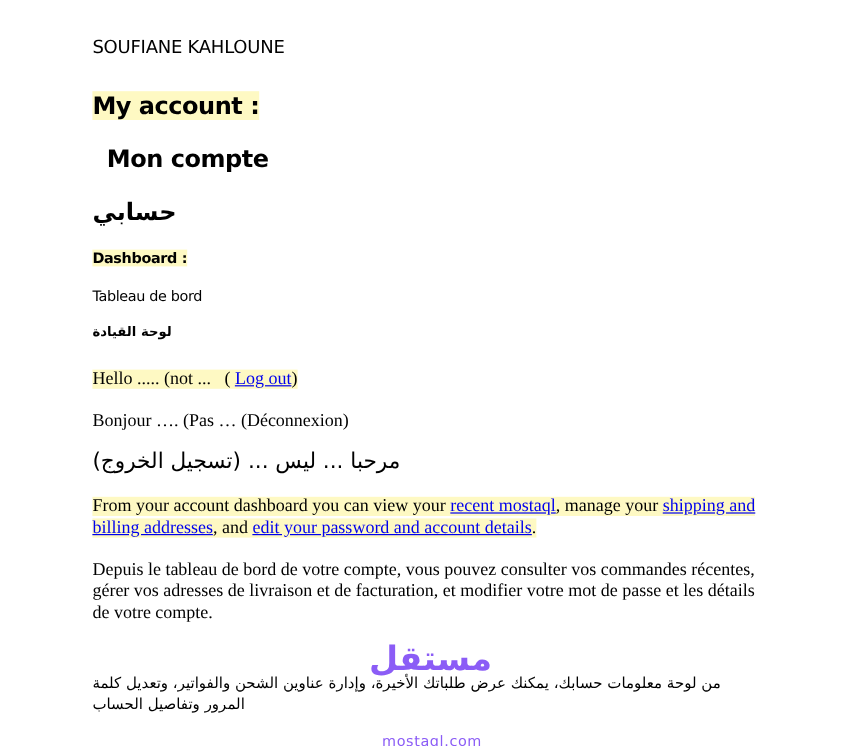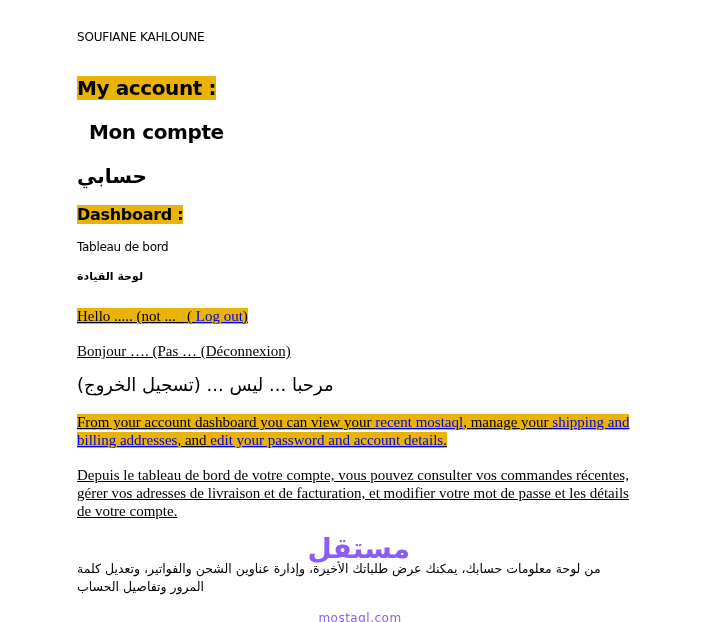--- a/index.html
+++ b/index.html
@@ -14,31 +14,31 @@
       overflow: hidden;
       color: #000000;
     }
     .page {
       position: absolute;
       left: 77px;
       top: 0;
       width: 560px;
     }
     .sans { font-family: "DejaVu Sans", "Liberation Sans", sans-serif; }
-    .serif { font-family: "Liberation Serif", "DejaVu Serif", serif; text-decoration: underline; }
-    .hl { background: #eab308; }
+    .serif { font-family: "Liberation Serif", "DejaVu Serif", serif; }
+    .hl { background: #fef9c3; }
     a.lnk {
       color: #0000ee;
       text-decoration: underline;
       cursor: pointer;
     }
     .author {
       position: absolute;
       top: 30px;
-      font-size: 12px;
+      font-size: 15px;
       letter-spacing: -0.2px;
       white-space: nowrap;
     }
     .h-en {
       position: absolute;
       top: 75px;
       font-size: 20px;
       font-weight: bold;
       line-height: 26px;
       letter-spacing: -0.4px;
@@ -58,21 +58,21 @@
       position: absolute;
       top: 162px;
       font-size: 20px;
       font-weight: bold;
       line-height: 28px;
       white-space: nowrap;
     }
     .sub-en {
       position: absolute;
       top: 207px;
-      font-size: 16px;
+      font-size: 12px;
       font-weight: bold;
       line-height: 16px;
       letter-spacing: -0.3px;
       white-space: nowrap;
       text-align: right;
     }
     .sub-fr {
       position: absolute;
       top: 239px;
       font-size: 12px;

